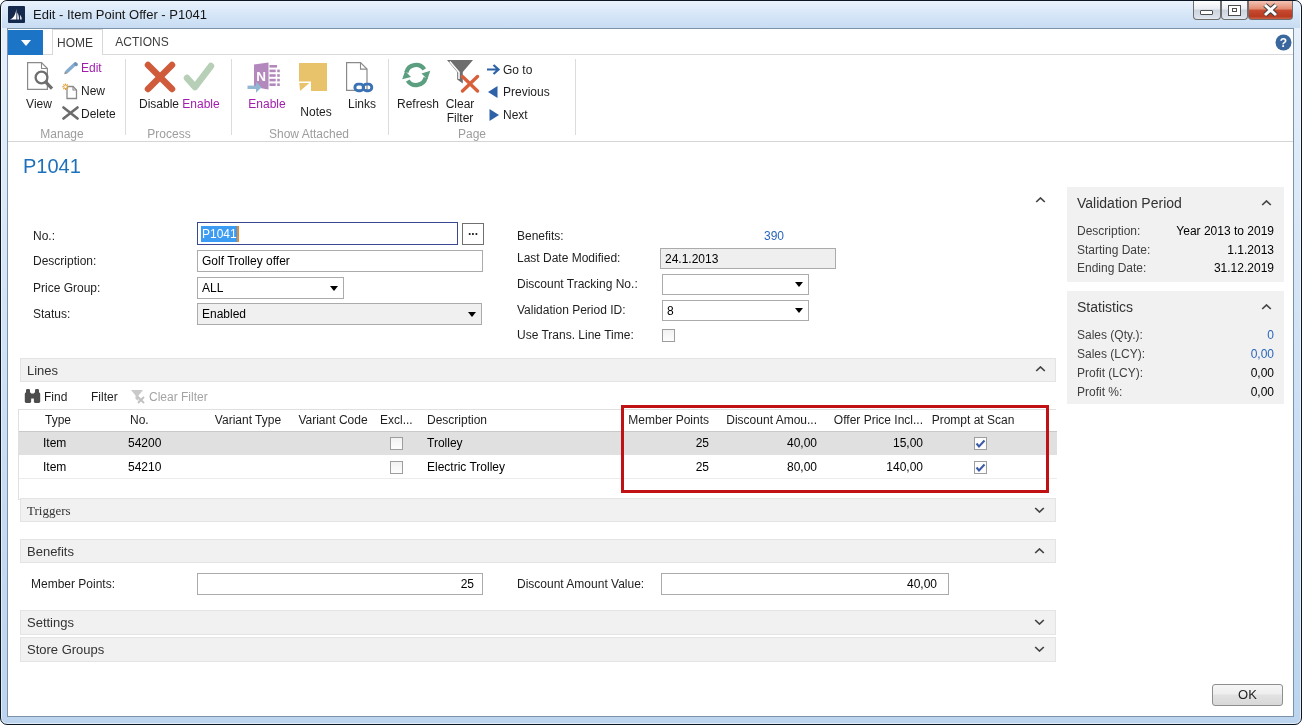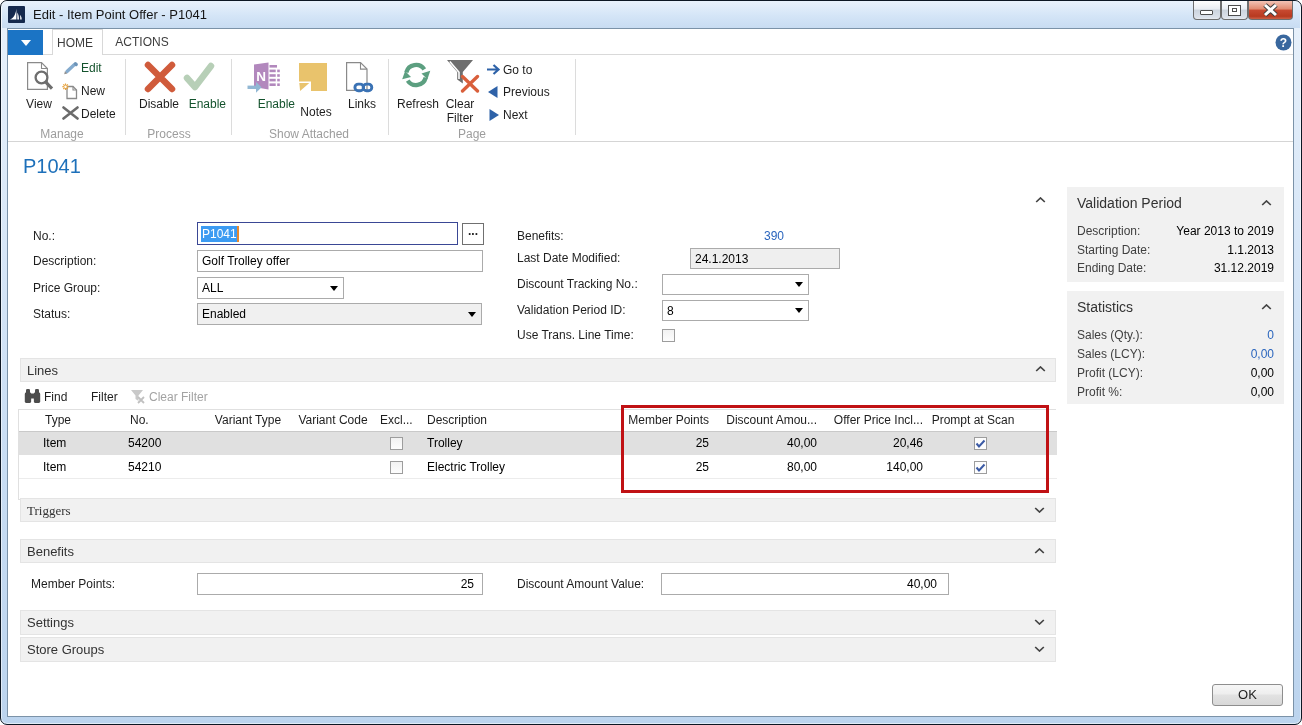--- a/index.html
+++ b/index.html
@@ -24,21 +24,21 @@
 #appbtn:after { content:""; position:absolute; left:13px; top:10px; border:5px solid transparent; border-top:6px solid #fff; }
 #tab-home { position:absolute; left:52px; top:29px; width:51px; height:26px; background:#fff; border:1px solid #d8d8d8; border-bottom:none; text-align:center; line-height:26px; font-size:12px; color:#3d3d3d; }
 #tab-actions { position:absolute; left:104px; top:29px; width:76px; height:26px; text-align:center; line-height:26px; font-size:12px; color:#3d3d3d; }
 #helpbtn { position:absolute; left:1275px; top:34px; }
 
 
 #ribbon { position:absolute; left:8px; top:55px; width:1285px; height:87px; background:#fff; border-bottom:1px solid #d5d5d5; }
 .rsep { position:absolute; top:59px; height:76px; width:1px; background:#dcdcdc; }
 .rglabel { position:absolute; top:127px; width:120px; text-align:center; font-size:12px; color:#9d9d9d; }
 .rlabel { position:absolute; font-size:12px; color:#1e1e1e; text-align:center; }
-.rgray { color:#14532d;text-align:right; }
+.rgray { color:#a21caf; }
 .smalltxt { position:absolute; font-size:12px; color:#1e1e1e; }
 
 
 #ptitle { position:absolute; left:23px; top:155px; font-size:20px; color:#1d70ba; }
 
 .fasttab-bar { position:absolute; left:20px; width:1036px; height:24px; background:#f1f1f1; border:1px solid #e4e4e4; }
 .fasttab-bar .bartext { position:absolute; left:6px; top:4px; font-size:13px; color:#333; }
 .chev { position:absolute; right:10px; top:8px; }
 
 #general { position:absolute; left:20px; top:189px; width:1036px; height:164px; border:1px solid #8fb3da; background:#fff; }
@@ -244,21 +244,21 @@
   <div class="dd-arrow" style="left:330px; top:286px;"></div>
 
   <div class="flabel" style="left:33px; top:307px;">Status:</div>
   <div class="tinput" style="left:197px; top:303px; width:285px; height:22px; background:#f0f0f0;">Enabled</div>
   <div class="dd-arrow" style="left:468px; top:312px;"></div>
 
   <div class="flabel" style="left:517px; top:229px;">Benefits:</div>
   <div class="flabel" style="left:700px; top:229px; width:84px; text-align:right; color:#2a65bd;">390</div>
 
   <div class="flabel" style="left:517px; top:251px;">Last Date Modified:</div>
-  <div class="tinput" style="left:690px; top:248px; width:150px; height:21px; background:#efefef;">24.1.2013</div>
+  <div class="tinput" style="left:660px; top:248px; width:176px; height:21px; background:#efefef;">24.1.2013</div>
 
   <div class="flabel" style="left:517px; top:277px;">Discount Tracking No.:</div>
   <div class="tinput" style="left:662px; top:274px; width:147px; height:21px;"></div>
   <div class="dd-arrow" style="left:795px; top:282px;"></div>
 
   <div class="flabel" style="left:517px; top:303px;">Validation Period ID:</div>
   <div class="tinput" style="left:662px; top:300px; width:147px; height:21px;">8</div>
   <div class="dd-arrow" style="left:795px; top:308px;"></div>
 
   <div class="flabel" style="left:517px; top:328px;">Use Trans. Line Time:</div>
@@ -300,21 +300,21 @@
     <div class="th" style="left:560px; width:130px; text-align:right;">Member Points</div>
     <div class="th" style="left:668px; width:130px; text-align:right;">Discount Amou...</div>
     <div class="th" style="left:774px; width:130px; text-align:right;">Offer Price Incl...</div>
     <div class="th" style="left:884px; width:140px; text-align:center;">Prompt at Scan</div>
 
     <div class="td" style="left:24px; top:22px;">Item</div>
     <div class="td" style="left:109px; top:22px;">54200</div>
     <div class="td" style="left:408px; top:22px;">Trolley</div>
     <div class="td" style="left:560px; top:22px; width:130px; text-align:right;">25</div>
     <div class="td" style="left:668px; top:22px; width:130px; text-align:right;">40,00</div>
-    <div class="td" style="left:774px; top:22px; width:130px; text-align:right;">20,46</div>
+    <div class="td" style="left:774px; top:22px; width:130px; text-align:right;">15,00</div>
 
     <div class="td" style="left:24px; top:46px;">Item</div>
     <div class="td" style="left:109px; top:46px;">54210</div>
     <div class="td" style="left:408px; top:46px;">Electric Trolley</div>
     <div class="td" style="left:560px; top:46px; width:130px; text-align:right;">25</div>
     <div class="td" style="left:668px; top:46px; width:130px; text-align:right;">80,00</div>
     <div class="td" style="left:774px; top:46px; width:130px; text-align:right;">140,00</div>
   </div>
   <div class="cb" style="left:390px; top:437px;"></div>
   <div class="cb" style="left:390px; top:461px;"></div>

